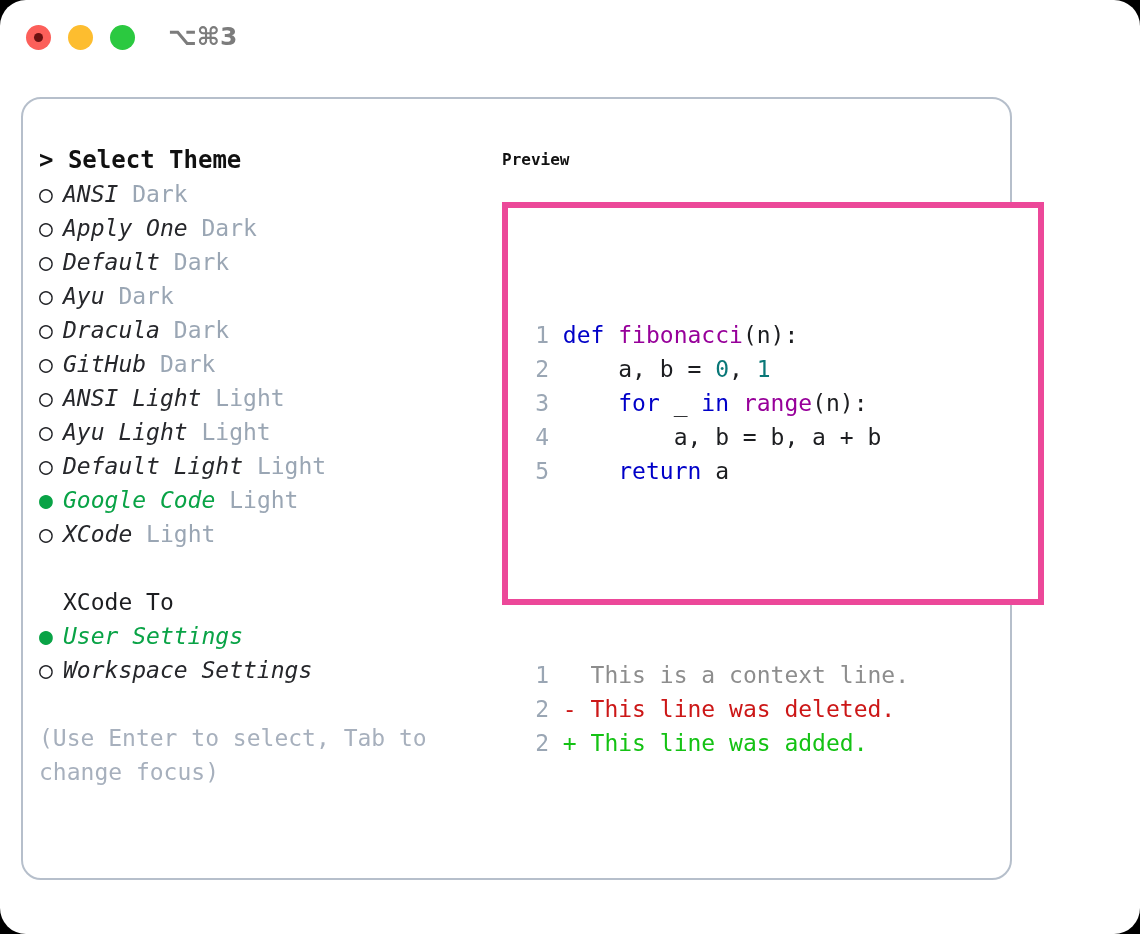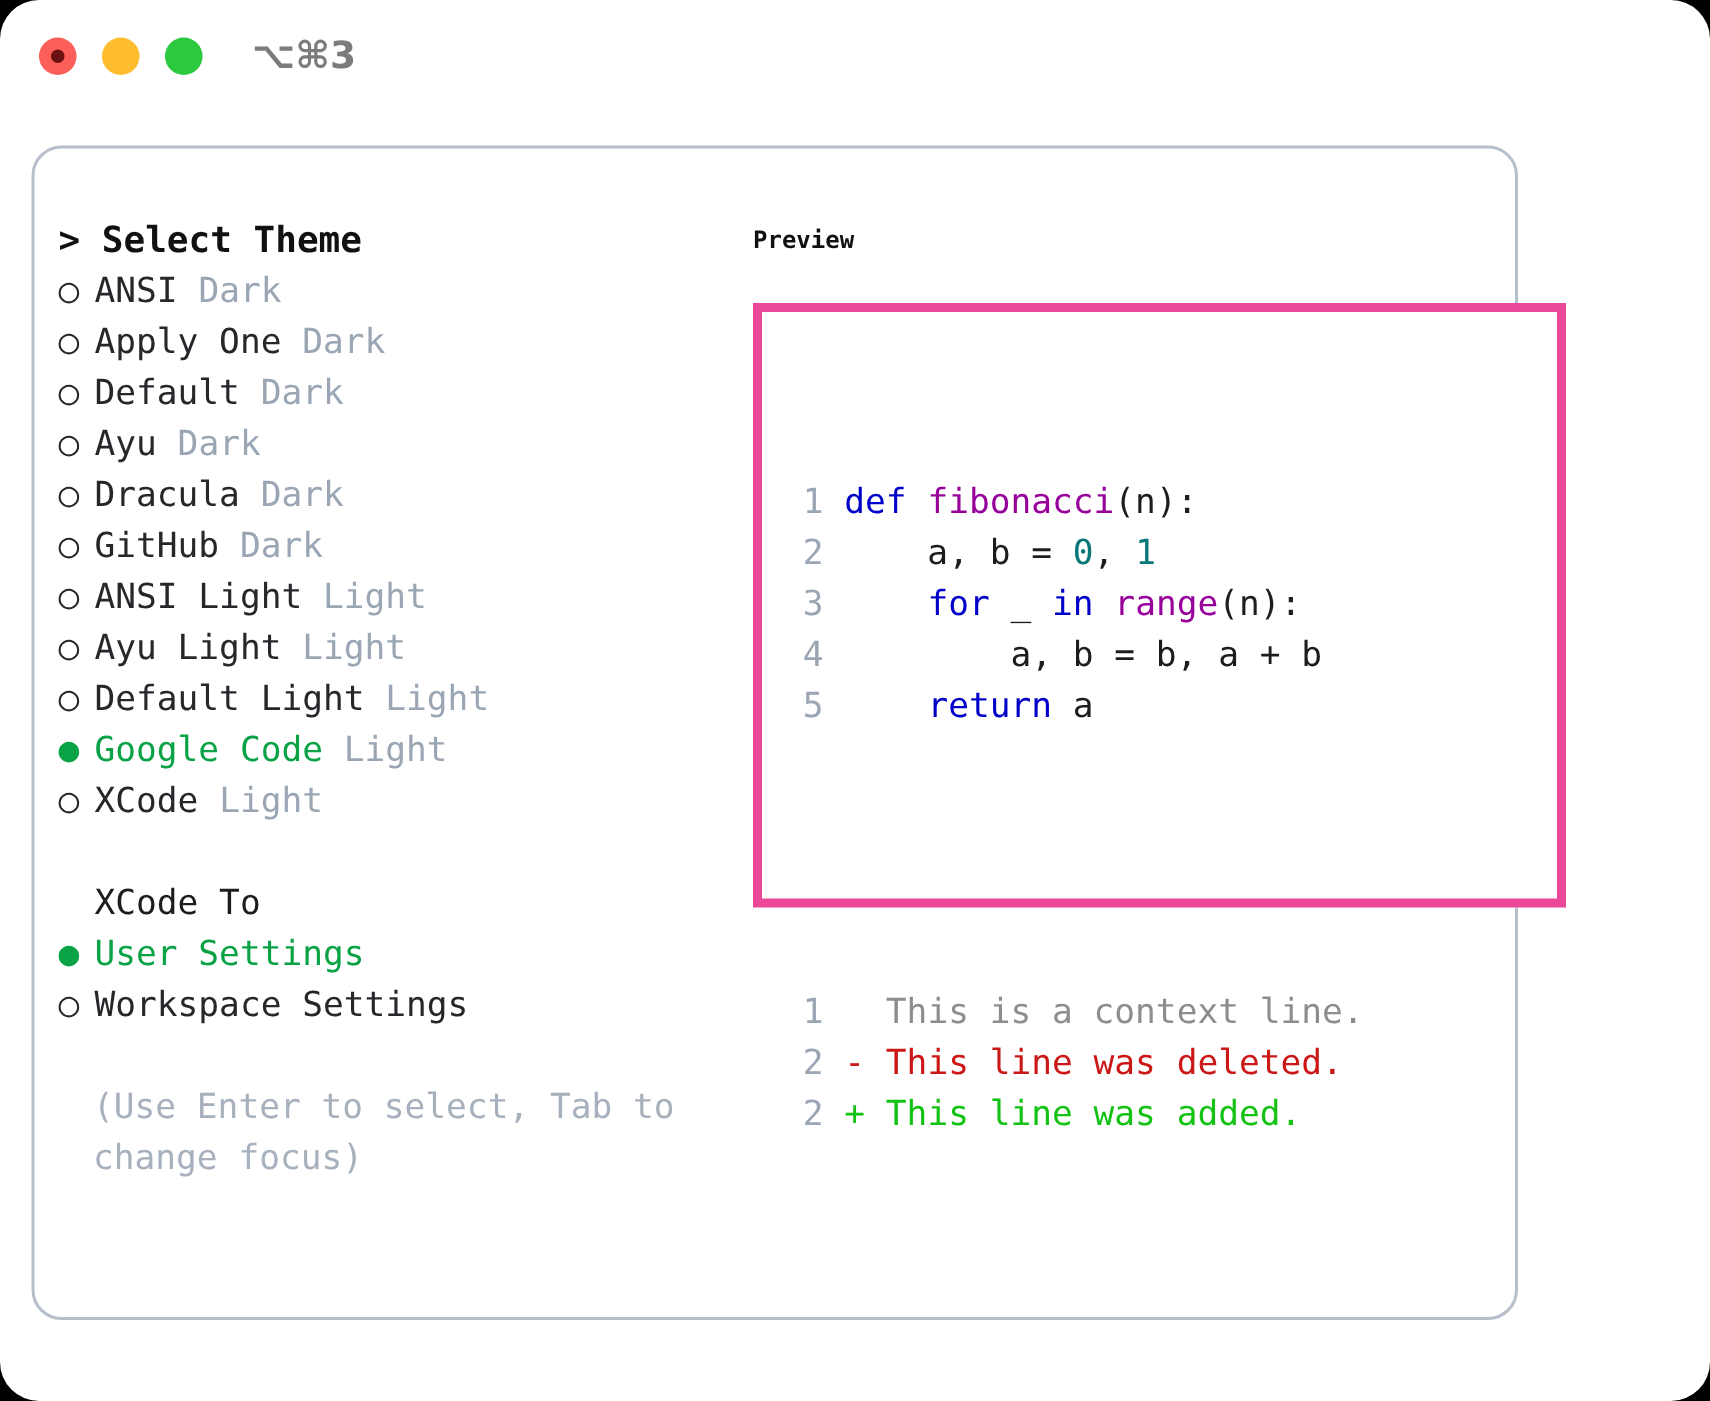--- a/index.html
+++ b/index.html
@@ -103,40 +103,39 @@
     white-space: pre;
     display: block;
   }
   .bullet {
     display: inline-block;
     width: 24px;
     white-space: pre;
   }
   .opt.selected .bullet,
   .opt.selected .opt-label { color: #09a346; }
-  .opt-label { color: #26272b; }
+  .opt-label { color: #26272b; font-style: italic; }
   .opt-tag { color: #9aa6b4; }
 
   .group-title {
     font-size: 23px;
     line-height: 34px;
     color: #1c1d20;
     white-space: pre;
     padding-left: 24px;
     display: block;
   }
   .spacer-line { height: 34px; }
 
   .hint {
     font-size: 23px;
     line-height: 34px;
     color: #a7b0bd;
     width: 410px;
     word-break: break-word;
-    margin-left: 23px;
   }
 
   
   .right-col {
     position: absolute;
     left: 479px;
     top: 44px;
     width: 490px;
   }
   .preview-title {

